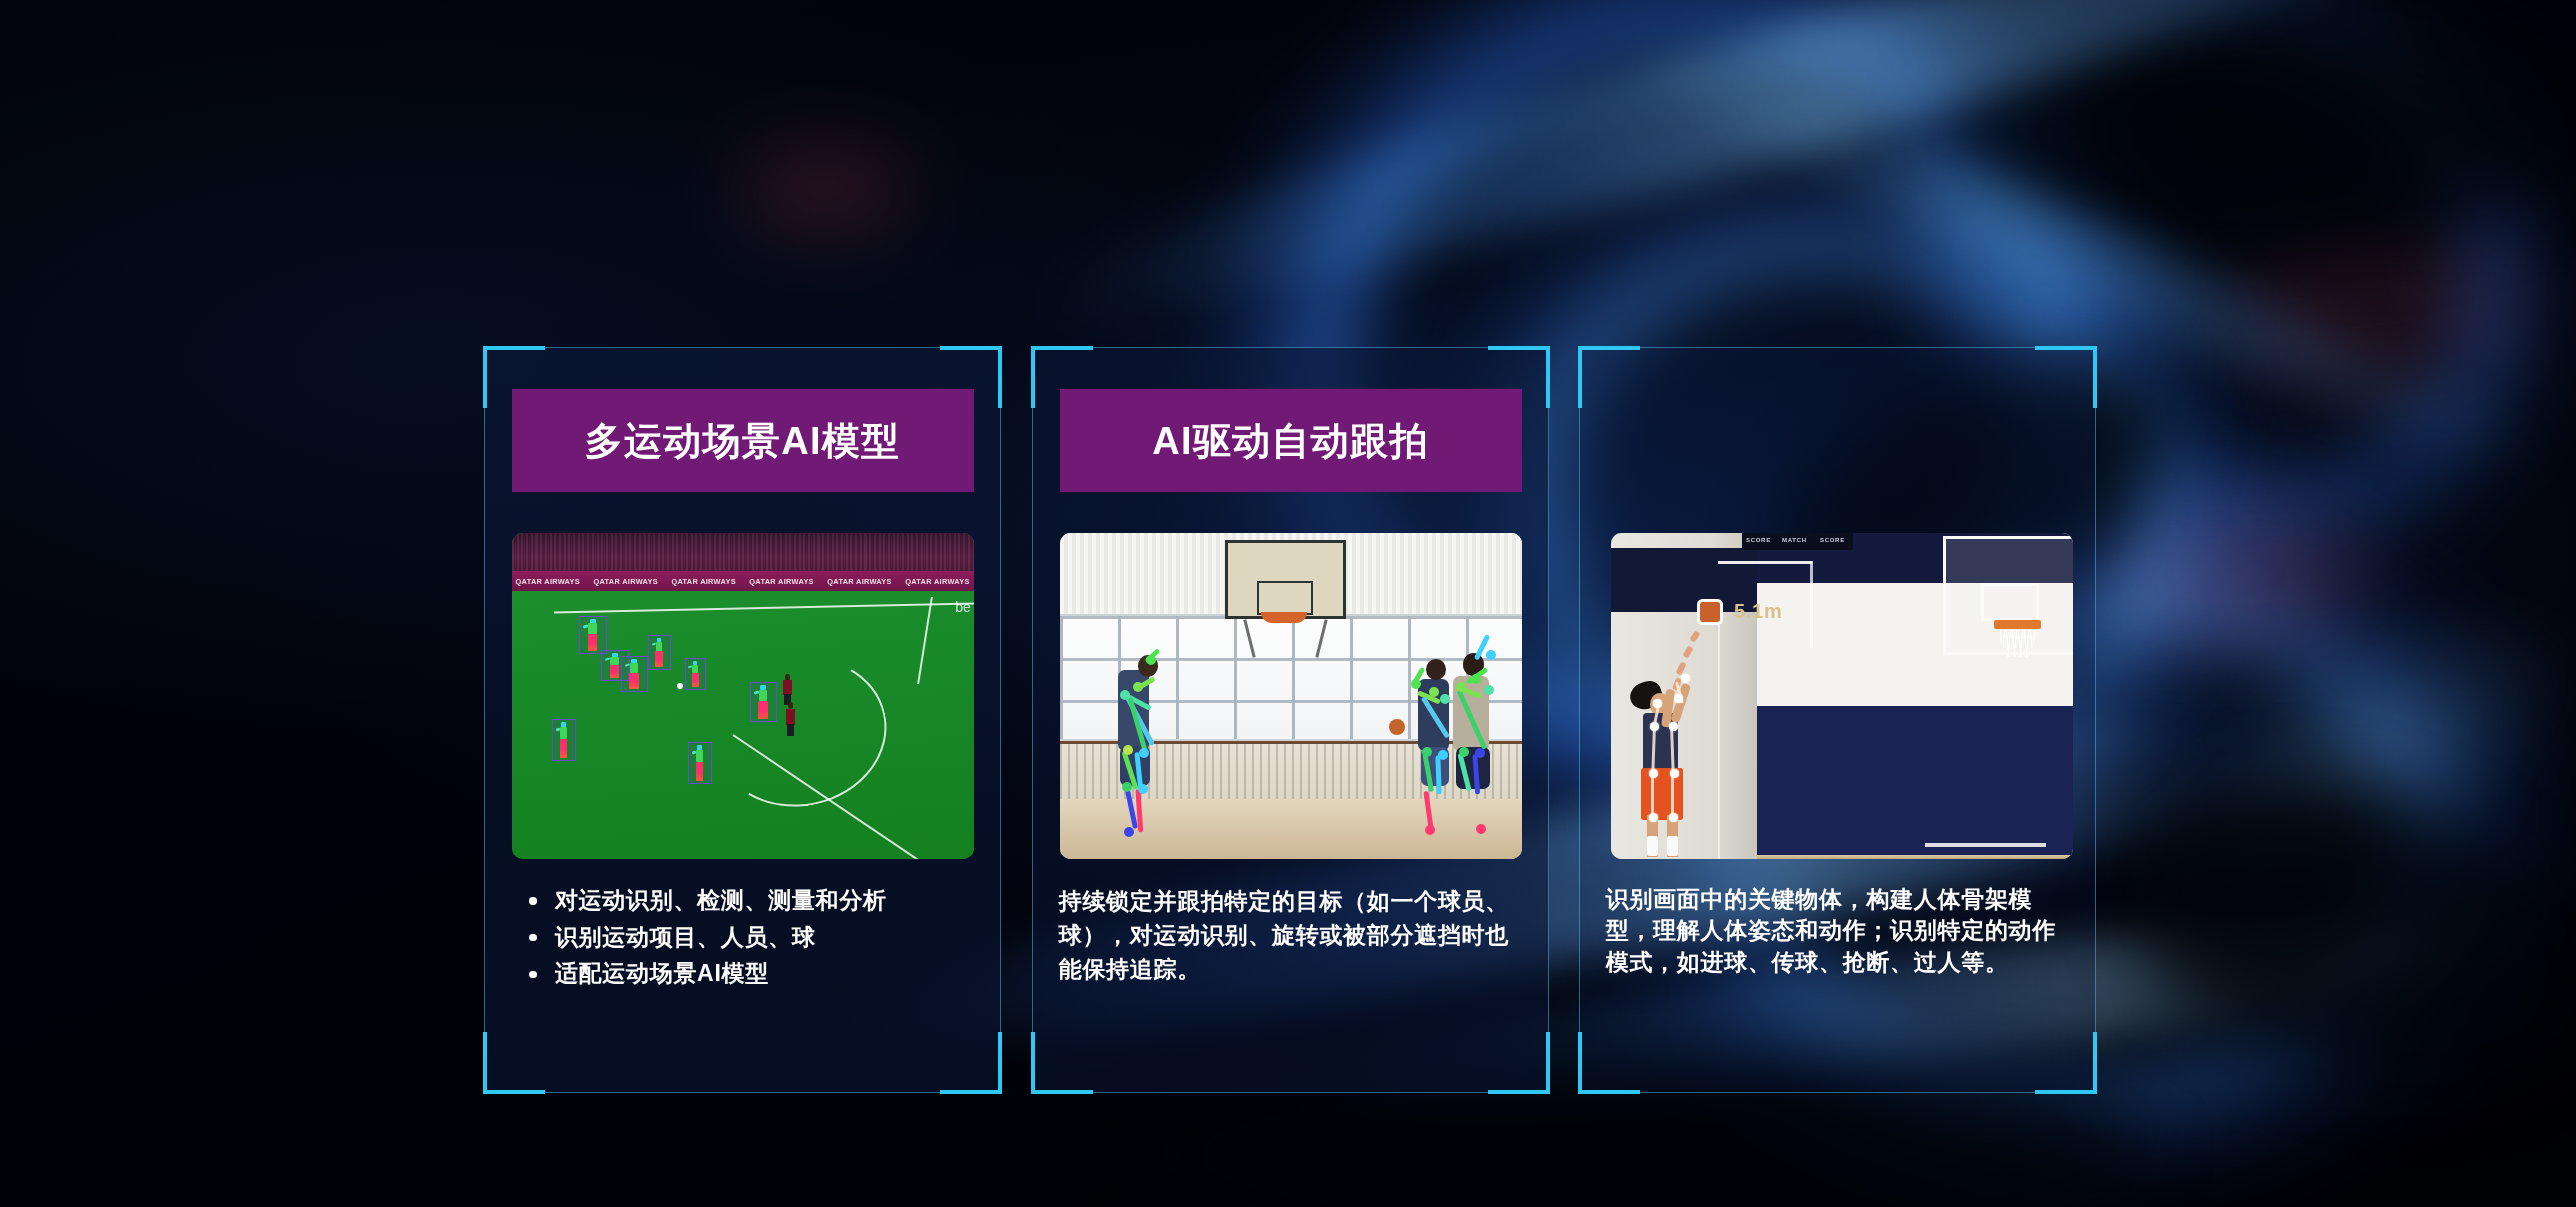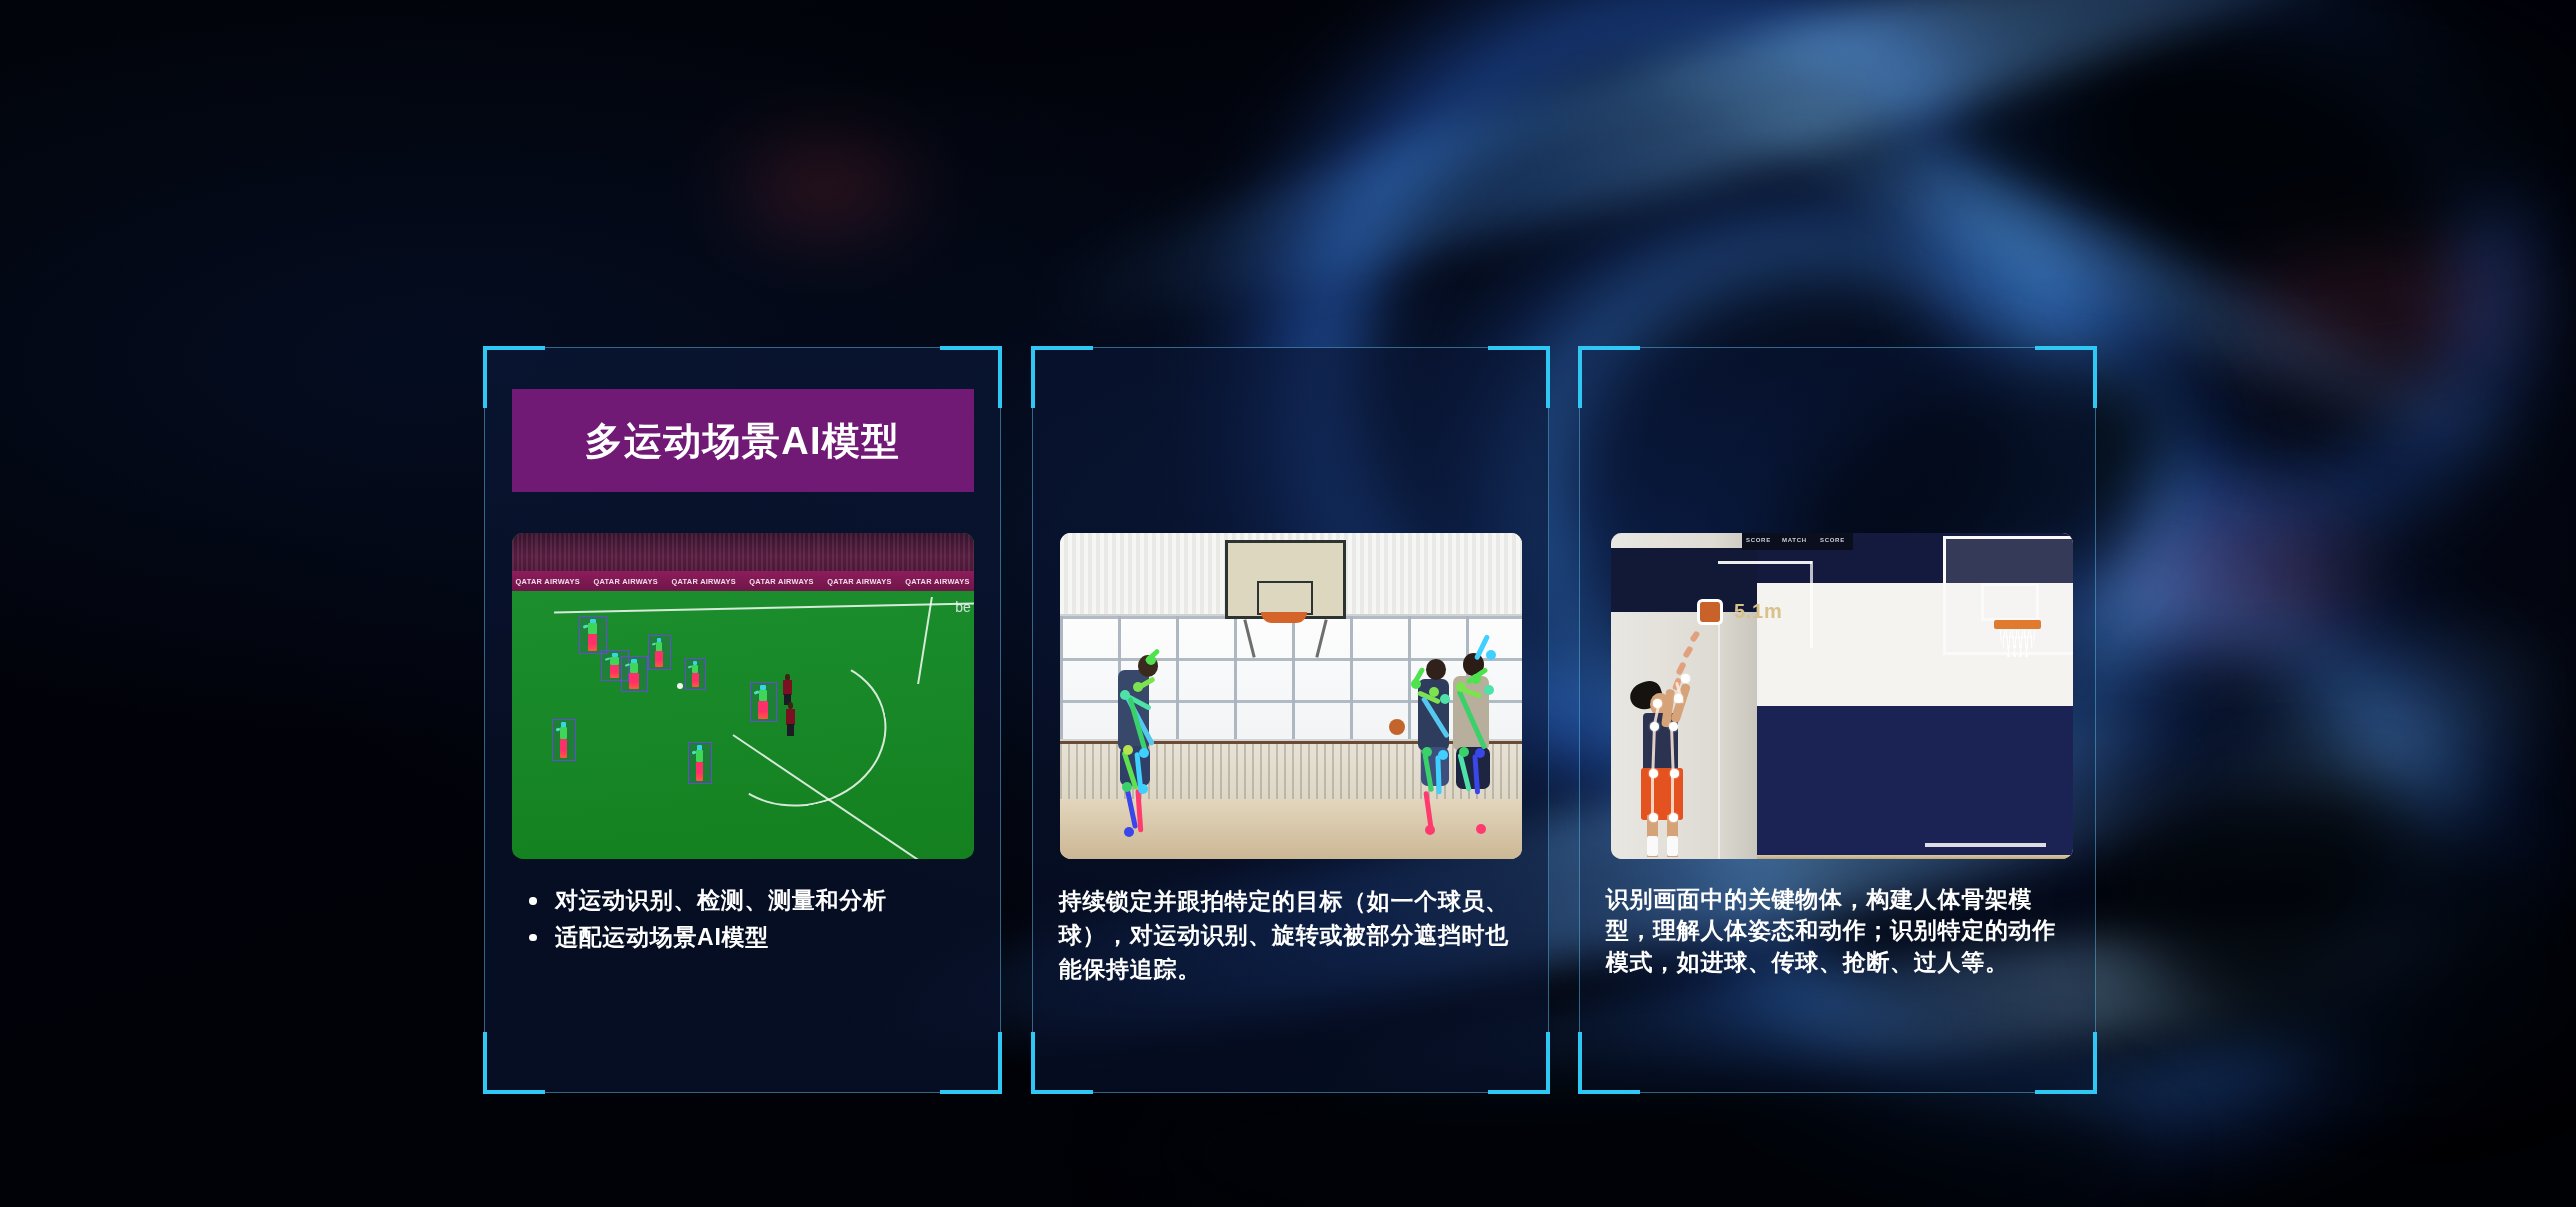--- a/index.html
+++ b/index.html
@@ -400,20 +400,21 @@
       <div class="opp" style="left:271px;top:169px;width:16px;height:34px;">
         <i class="h2"></i>
           <i class="b2"></i>
           <i class="l2"></i>
       </div>
     </div>
 
     <div class="card-body">
       <ul class="bullets">
         <li>对运动识别、检测、测量和分析</li>
+        <li>识别运动项目、人员、球</li>
         <li>适配运动场景AI模型</li>
       </ul>
     </div>
   </div>
 
   <div class="card card-2">
     <div class="card-fill"></div>
     <div class="card-border"></div>
     <div class="corner c-tl">
         <i class="h"></i>
@@ -425,20 +426,23 @@
       </div>
     <div class="corner c-bl">
         <i class="h"></i>
         <i class="v"></i>
       </div>
     <div class="corner c-br">
         <i class="h"></i>
         <i class="v"></i>
       </div>
 
+    <div class="card-title">
+      <span>AI驱动自动跟拍</span>
+    </div>
 
     <div class="card-media">
       <div class="gym"></div>
       <div class="gym-wall"></div>
       <div class="gym-windows"></div>
       <div class="gym-rad"></div>
       <div class="gym-floor"></div>
       <div class="backboard">
           <i></i>
         </div>

